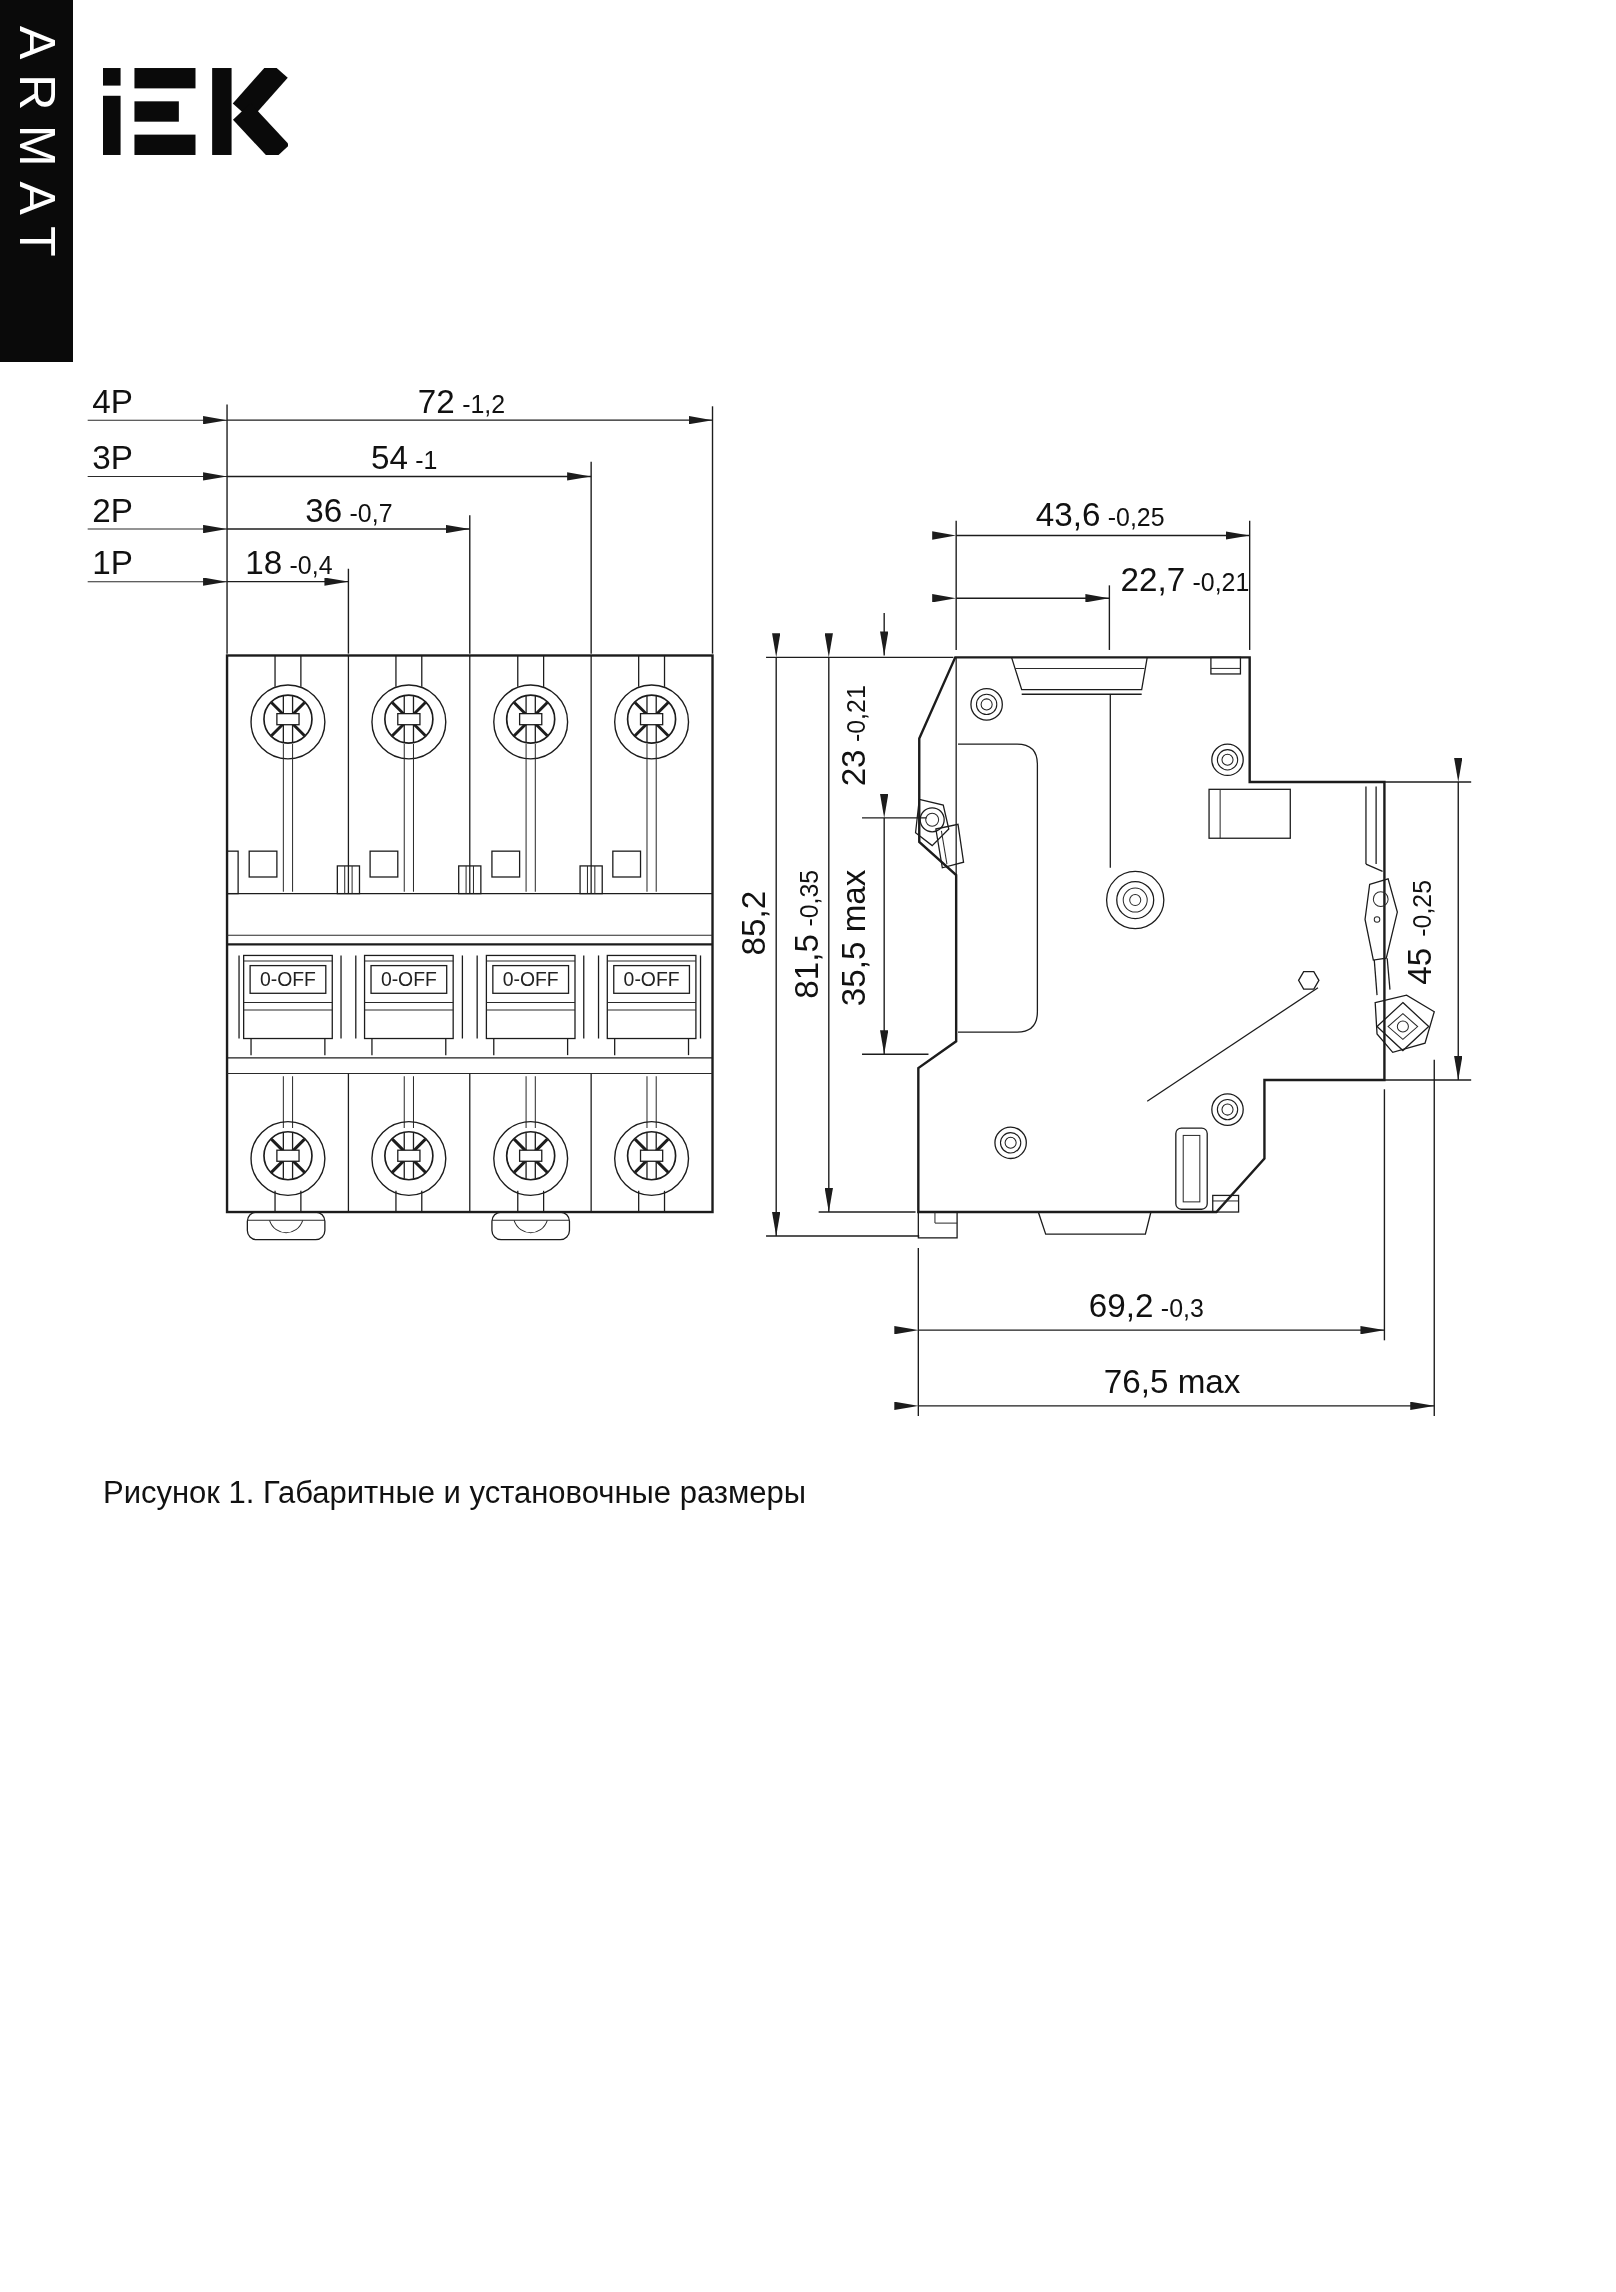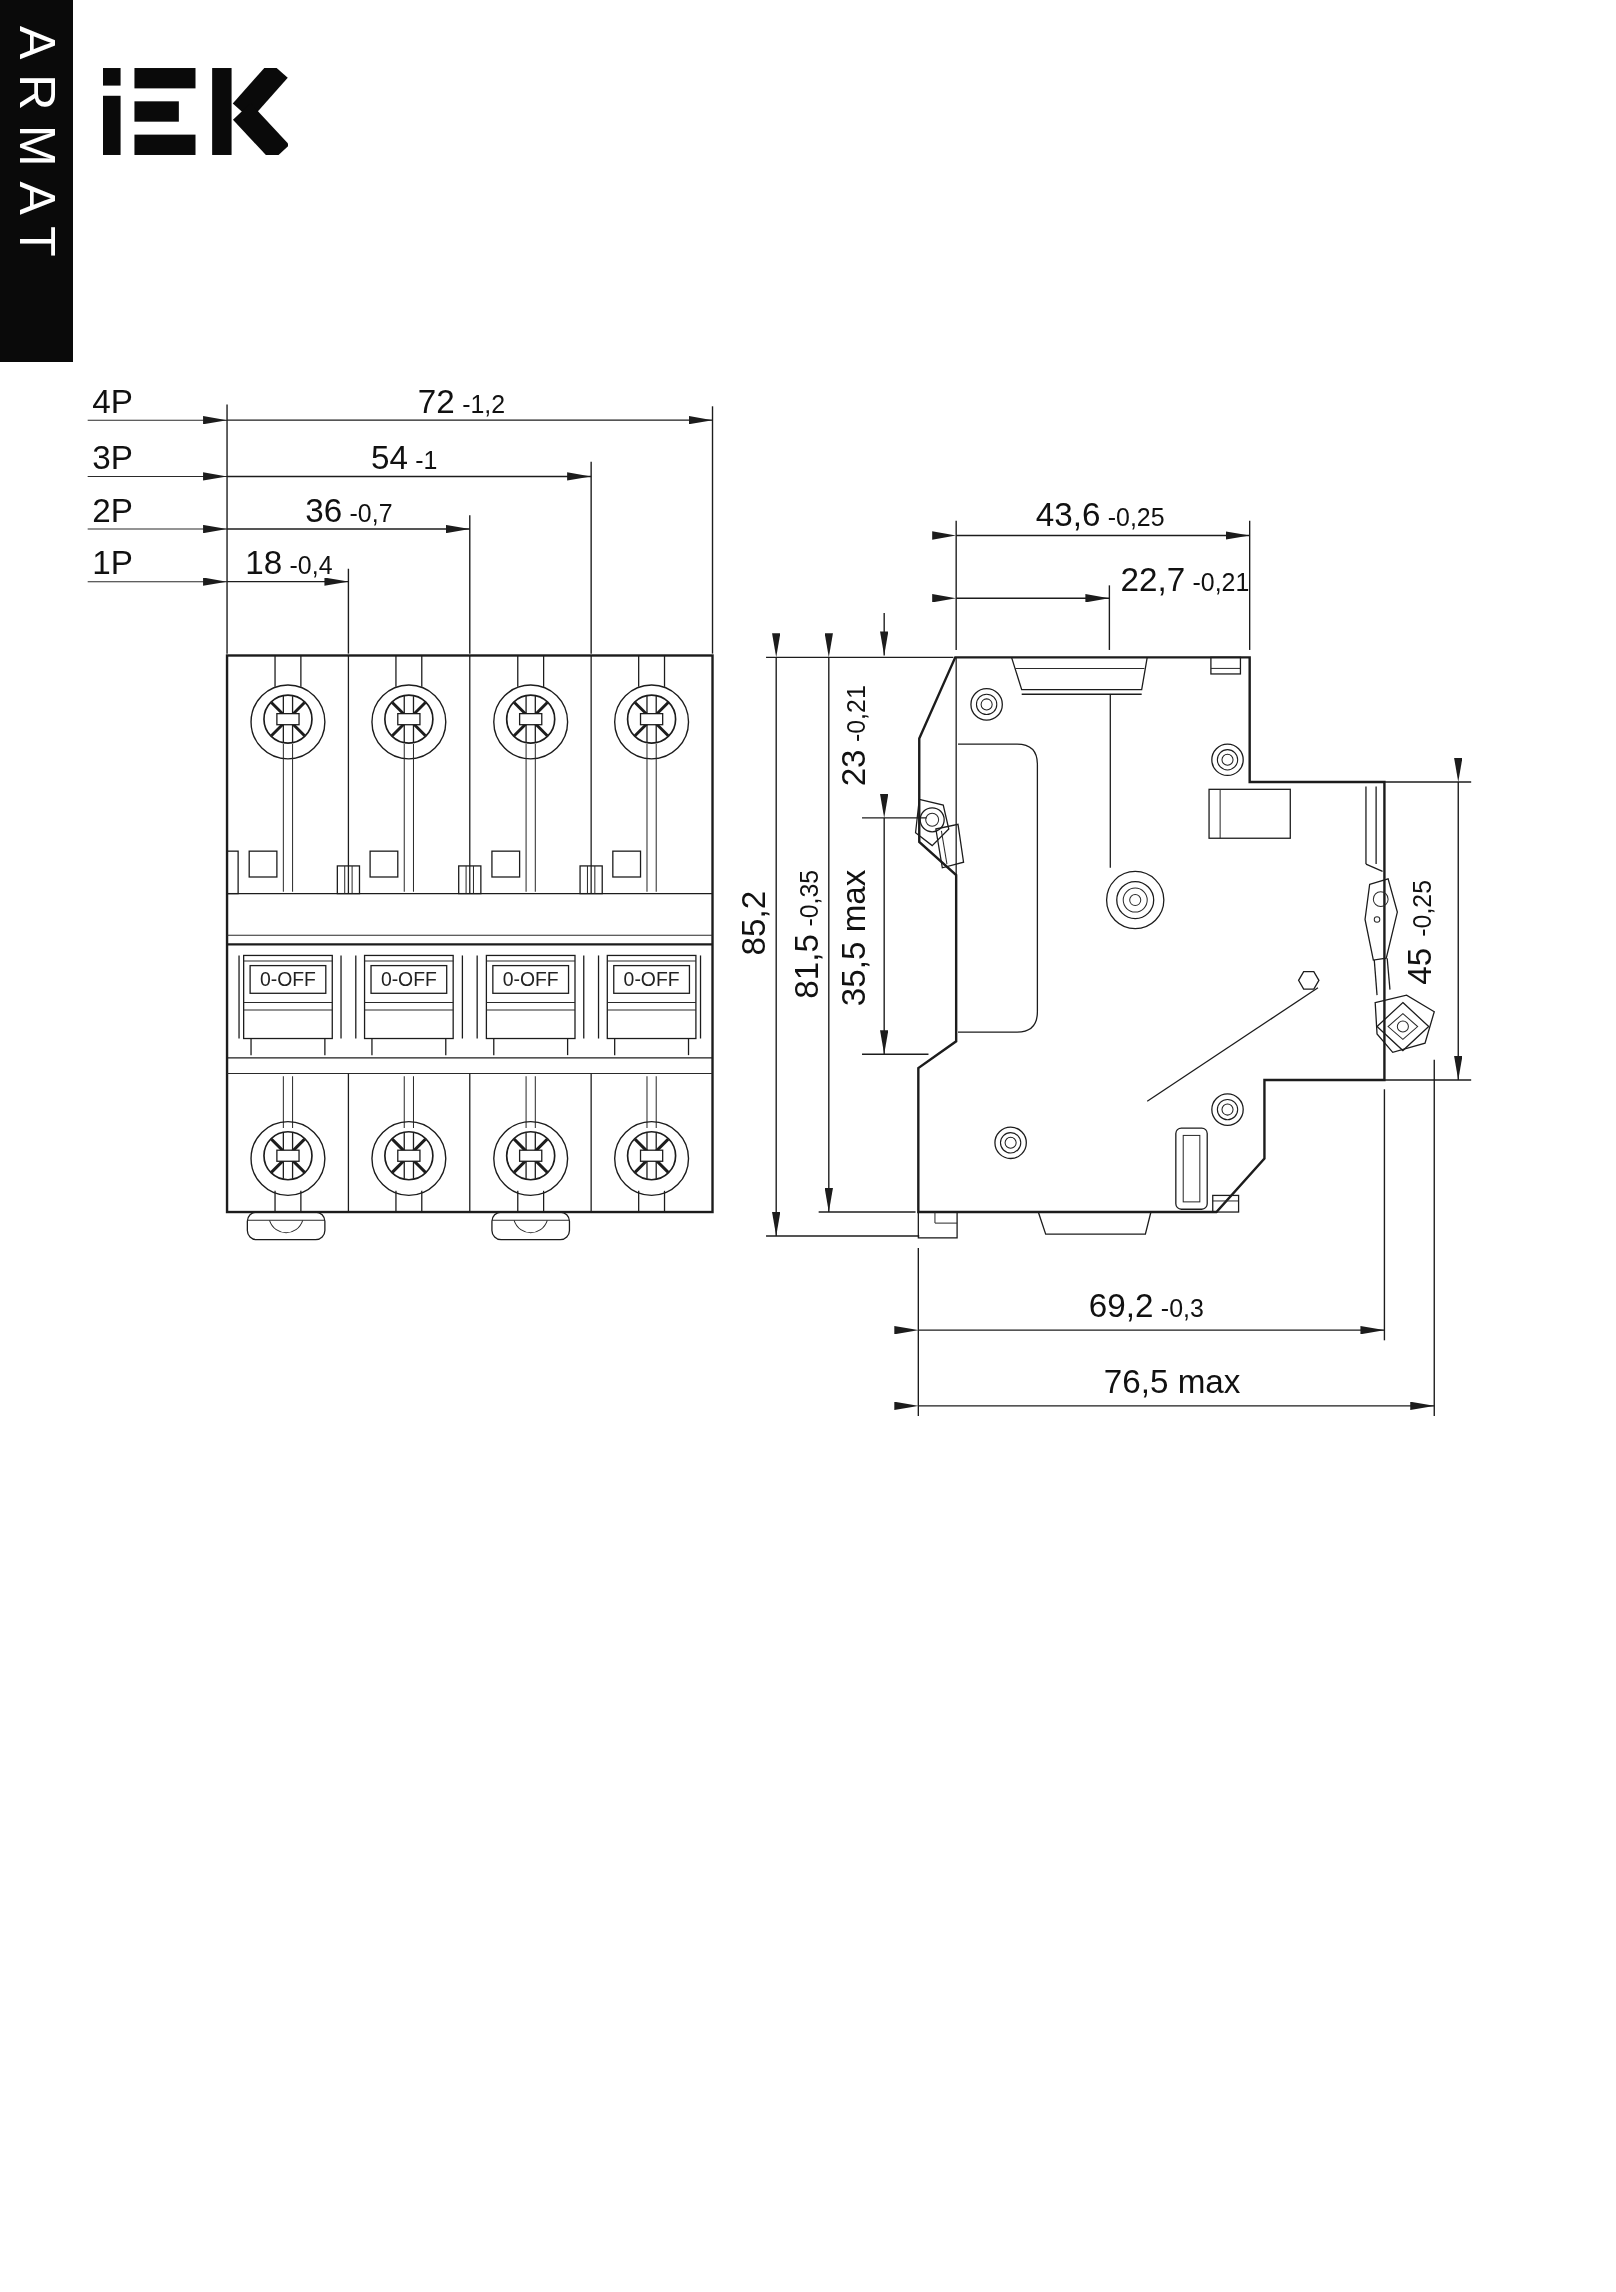--- a/index.html
+++ b/index.html
@@ -346,14 +346,15 @@
         <line class="dl" x1="1500" y1="1180" x2="1500" y2="1452"></line>
         <line class="dl" x1="1554" y1="1148" x2="1554" y2="1534"></line>
         <line class="dl" x1="995" y1="1441" x2="1500" y2="1441" marker-start="url(#ma)" marker-end="url(#ma)"></line>
         <line class="dl" x1="995" y1="1523" x2="1554" y2="1523" marker-start="url(#ma)" marker-end="url(#ma)"></line>
         <text class="dim" text-anchor="middle" x="1242" y="1427"><tspan>69,2</tspan><tspan class="tol" dx="8">-0,3</tspan></text>
         <text class="dim" text-anchor="middle" x="1270" y="1509"><tspan>76,5 max</tspan></text>
       </g>
     </g>
   </svg>
 
+  <div class="caption">Рисунок 1. Габаритные и установочные размеры</div>
 </div>
 
 
 </body></html>

